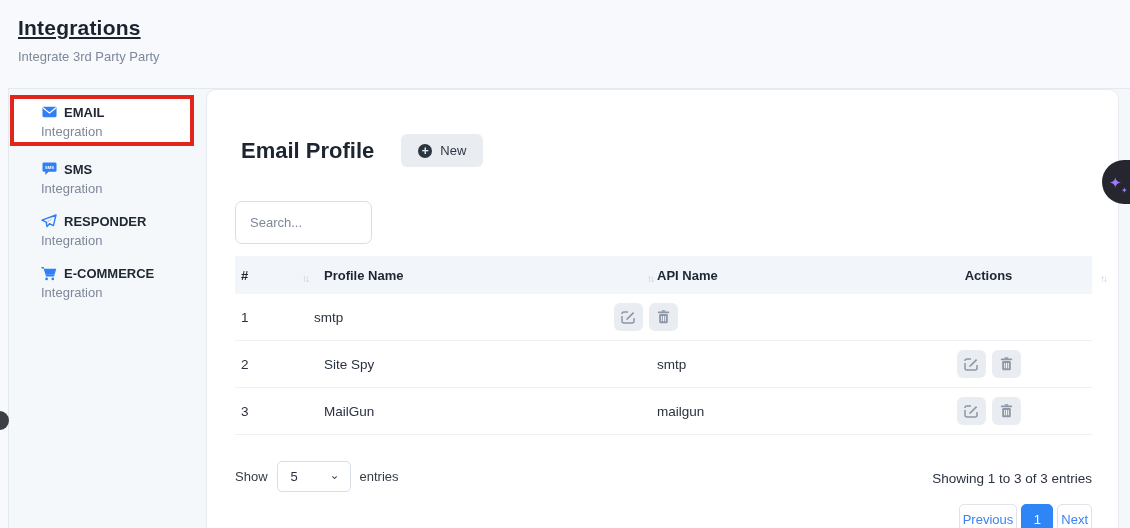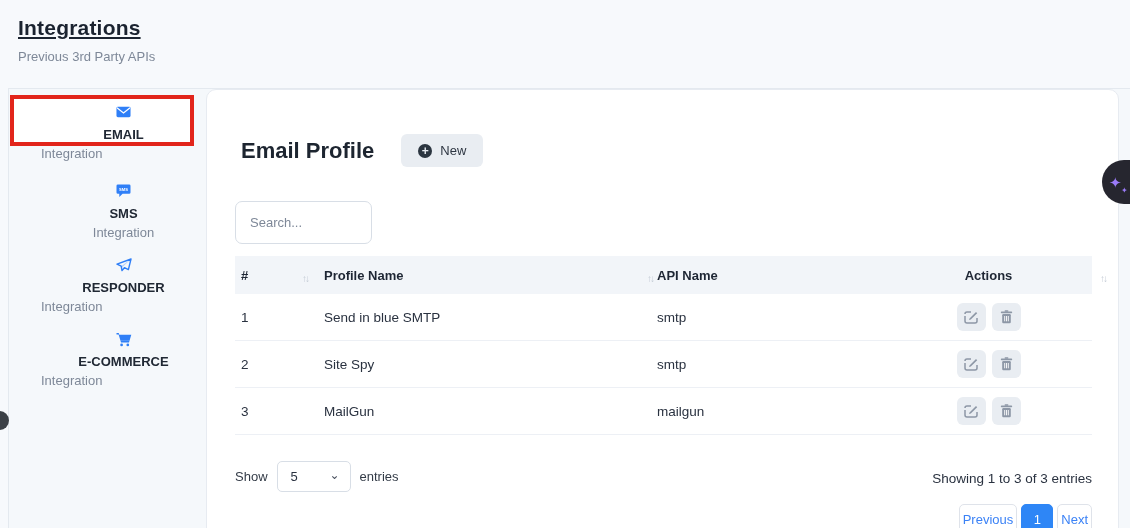--- a/index.html
+++ b/index.html
@@ -21,21 +21,21 @@
   }
 
   
   .sidebar { position:absolute; left:0; top:0; width:197px; bottom:0; }
   .annotation-box {
     position:absolute; left:1px; top:6px; width:184px; height:51px;
     border:4px solid #e2251b; background:#ffffff; z-index:1;
   }
   .nav { position:relative; z-index:2; padding-top:15px; }
   .nav-item { padding:0 0 0 32px; margin-bottom:17px; cursor:pointer; }
-  .nav-item-top { display:flex; align-items:center; gap:7px;flex-direction:column; }
+  .nav-item-top { display:flex; align-items:center; gap:7px; }
   .nav-label { font-size:13px; font-weight:bold; color:#20283​4; color:#202834; }
   .nav-sub { font-size:13px; color:#7e8898; margin-top:4px; }
   .nav-icon { width:16px; height:16px; display:inline-flex; align-items:center; justify-content:center; flex:0 0 16px; }
 
   
   .card {
     position:absolute; left:197px; top:0px; width:913px; height:520px;
     background:#ffffff; border:1px solid #e7ebf1; border-radius:10px;
     padding:44px 28px 0 28px;
   }
@@ -121,21 +121,21 @@
   .left-dot {
     position:absolute; left:-10px; top:411px; width:19px; height:19px;
     border-radius:50%; background:#3b4046; z-index:5; cursor:pointer;
   }
 </style>
 </head>
 <body>
 
 <div class="page-header">
   <div class="page-title">Integrations</div>
-  <div class="page-subtitle">Previous 3rd Party APIs</div>
+  <div class="page-subtitle">Integrate 3rd Party Party</div>
 </div>
 
 <div class="content-wrap">
 
   <div class="sidebar">
     <div class="annotation-box"></div>
     <div class="nav">
 
       <div class="nav-item">
         <div class="nav-item-top">
@@ -143,21 +143,21 @@
             <svg width="15" height="12" viewBox="0 0 16 12">
                 <rect x="0.5" y="0.5" width="15" height="11" rx="1.5" fill="#2f7ff7"></rect>
                 <path d="M1 1.5 L8 7 L15 1.5" stroke="#ffffff" stroke-width="1.3" fill="none"></path>
               </svg>
           </span>
           <span class="nav-label">EMAIL</span>
         </div>
         <div class="nav-sub">Integration</div>
       </div>
 
-      <div class="nav-item" style="margin-top:22px;text-align:center;">
+      <div class="nav-item" style="margin-top:22px;">
         <div class="nav-item-top">
           <span class="nav-icon">
             <svg width="15" height="14" viewBox="0 0 16 15">
                 <path d="M2 0.5 h12 a1.5 1.5 0 0 1 1.5 1.5 v7 a1.5 1.5 0 0 1 -1.5 1.5 h-7 l-3.5 3.5 v-3.5 h-1.5 a1.5 1.5 0 0 1 -1.5 -1.5 v-7 a1.5 1.5 0 0 1 1.5 -1.5 z" fill="#2f7ff7"></path>
                 <text x="8" y="7.6" text-anchor="middle" font-size="4.4" font-weight="bold" fill="#ffffff" font-family="Liberation Sans, sans-serif">SMS</text>
               </svg>
           </span>
           <span class="nav-label">SMS</span>
         </div>
         <div class="nav-sub">Integration</div>
@@ -220,21 +220,20 @@
           <span>API Name</span>
         </div>
         <div class="col-act">
           <span>Actions</span>
           <span class="sort sort-4">↑↓</span>
         </div>
       </div>
 
       <div class="trow">
         <div class="col-idx">1</div>
-        <div class="col-name">Send in blue SMTP</div>
         <div class="col-api">smtp</div>
         <div class="col-act">
           <button class="icon-btn">
             <svg width="14" height="14" viewBox="0 0 14 14">
                 <path d="M1 4 a2 2 0 0 1 2 -2 h4 M13 8 v3 a2 2 0 0 1 -2 2 h-8 a2 2 0 0 1 -2 -2 v-5" fill="none" stroke="#8d97a6" stroke-width="1.5"></path>
                 <path d="M5.5 8.5 L12 2 L13.2 3.2 L6.8 9.6 L5 10 Z" fill="#8d97a6"></path>
               </svg>
           </button>
           <button class="icon-btn">
             <svg width="13" height="14" viewBox="0 0 13 14">

